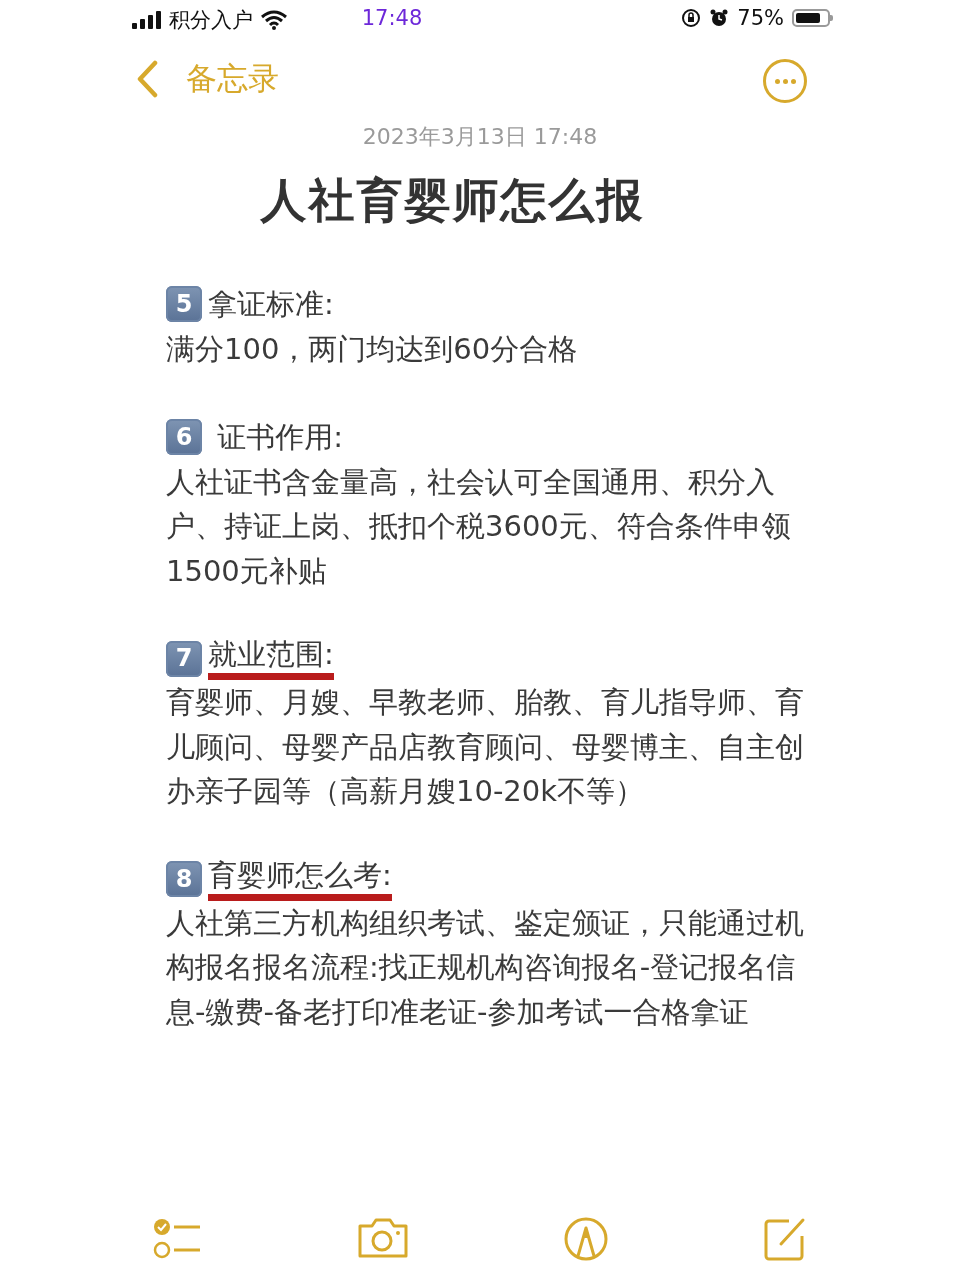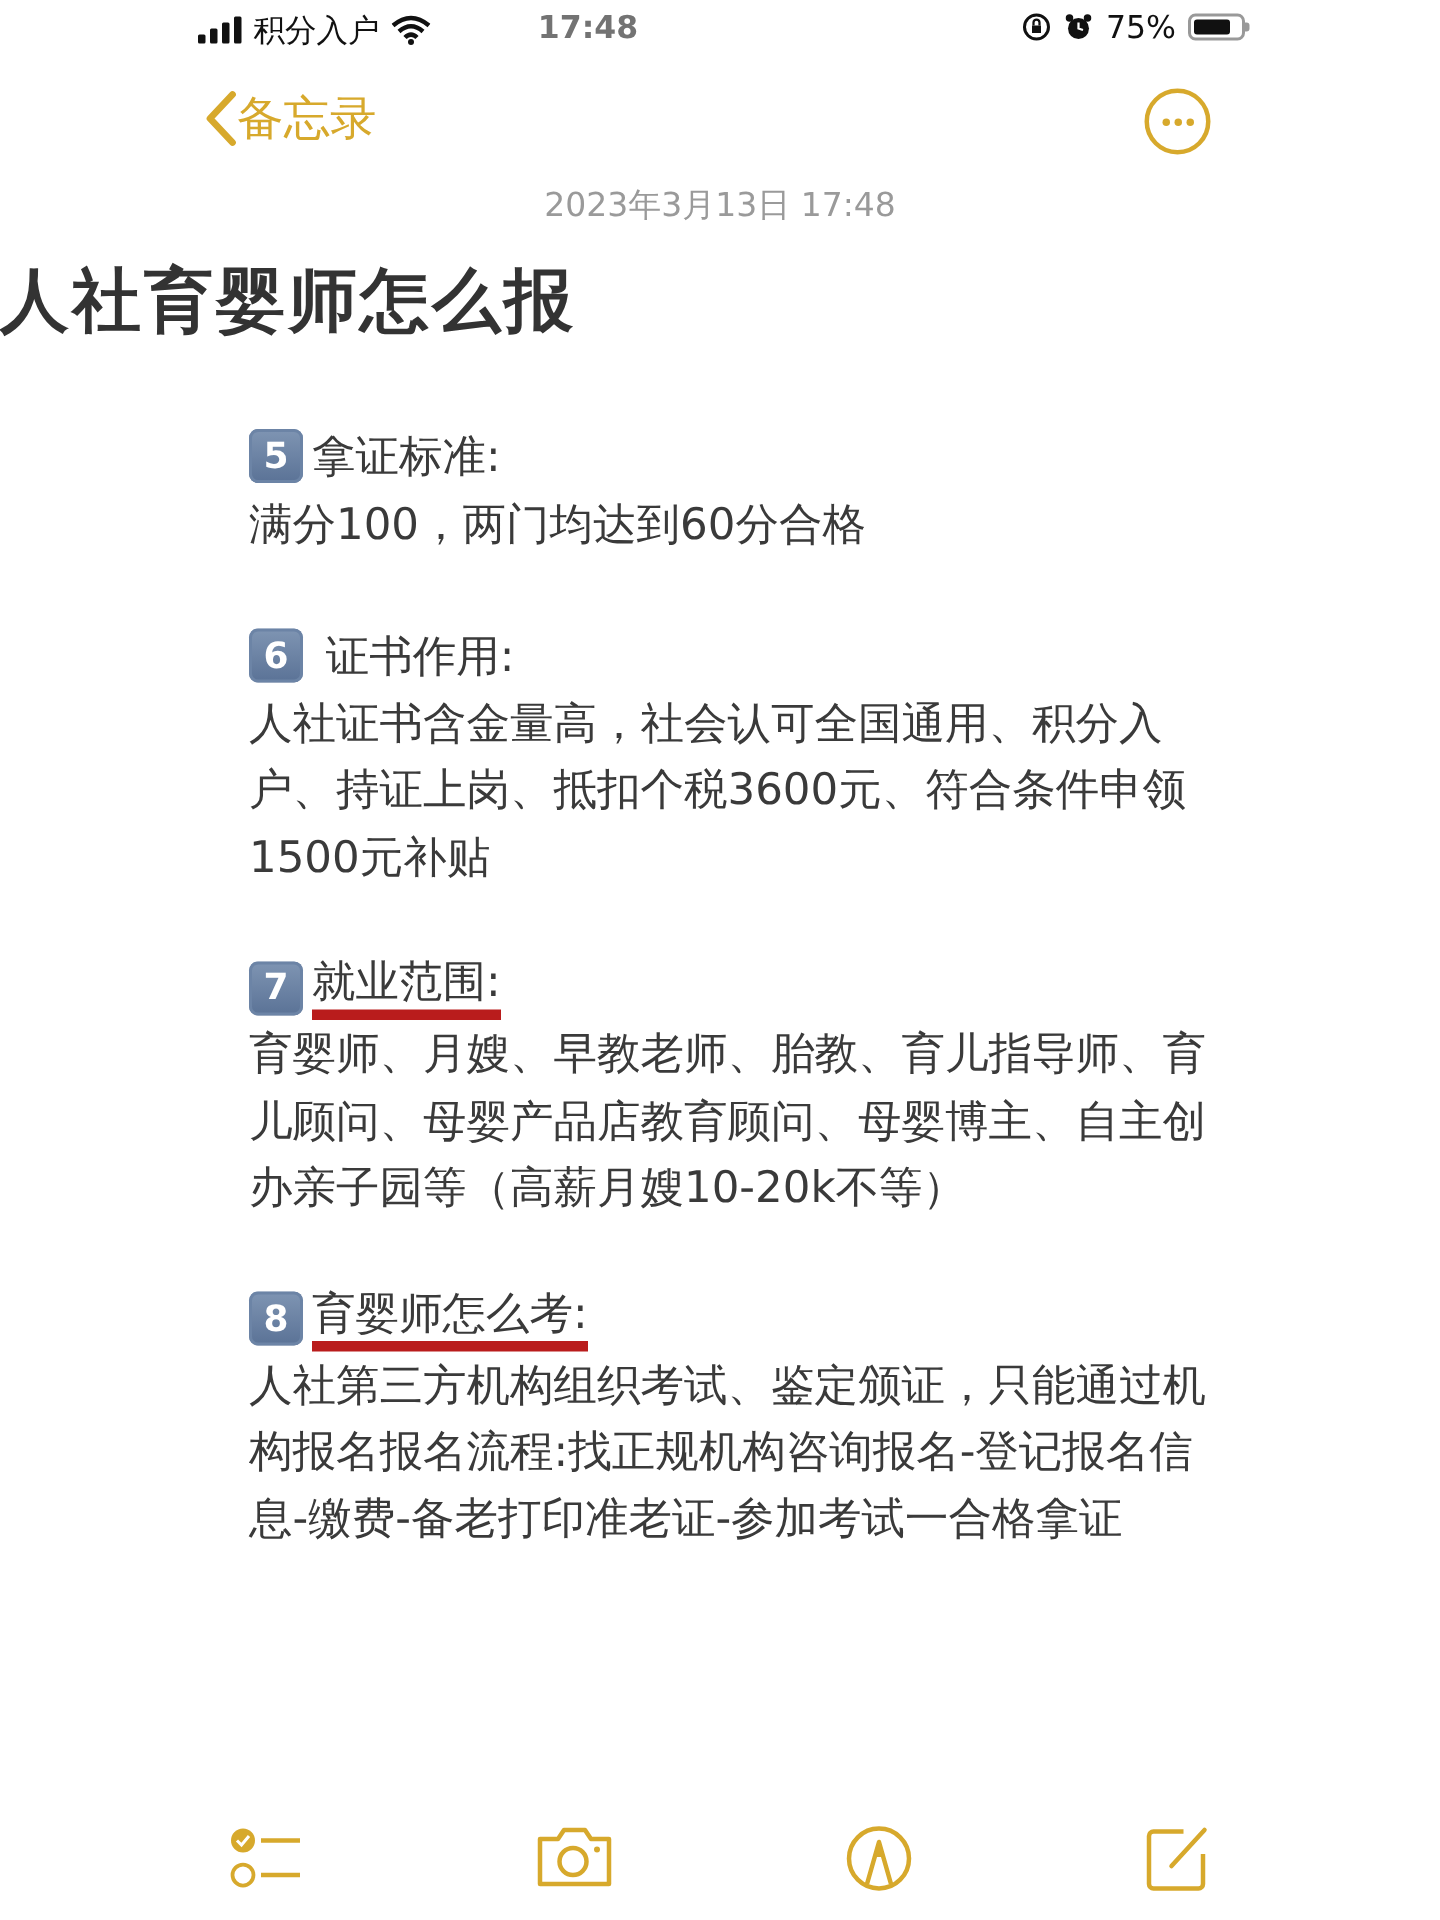--- a/index.html
+++ b/index.html
@@ -4,33 +4,33 @@
   <style>
     html, body { margin: 0; padding: 0; }
     body {
       width: 960px; height: 1280px; background: #ffffff; position: relative; overflow: hidden;
       font-family: "DejaVu Sans", "Liberation Sans", sans-serif; color: #333333;
     }
     .status-bar { position: absolute; top: 0; left: 0; width: 960px; height: 40px; }
     .sb-left { position: absolute; left: 132px; top: 6px; display: flex; align-items: center; gap: 8px; font-size: 21px; color: #111; }
     .signal { display: flex; align-items: flex-end; gap: 3px; height: 18px; }
     .signal span { width: 5px; background: #111; border-radius: 1px; display: inline-block; }
-    .sb-time { position: absolute; left: 0; width: 784px; top: 6px; text-align: center; font-size: 21px; font-weight: bold; color: #737373; }
+    .sb-time { position: absolute; left: 0; width: 784px; top: 6px; text-align: center; font-size: 21px; font-weight: normal; color: #6d28d9; }
     .sb-right { position: absolute; right: 130px; top: 6px; display: flex; align-items: center; gap: 8px; font-size: 21px; color: #111; text-align: right; }
     .battery { width: 38px; height: 18px; border: 2px solid #999; border-radius: 5px; position: relative; box-sizing: border-box; }
     .battery .fill { position: absolute; left: 2px; top: 2px; bottom: 2px; width: 72%; background: #111; border-radius: 2px; }
     .battery .nub { position: absolute; right: -5px; top: 4px; width: 3px; height: 6px; background: #999; border-radius: 0 2px 2px 0; }
 
     .nav { position: absolute; top: 56px; left: 0; width: 960px; height: 52px; }
-    .back { position: absolute; left: 136px; top: 2px; display: flex; align-items: center; gap: 0; color: #D7A92C; font-size: 31px; cursor: pointer; }
+    .back { position: absolute; left: 136px; top: 2px; display: flex; align-items: center; gap: 28px; color: #D7A92C; font-size: 31px; cursor: pointer; }
     .more-btn { position: absolute; left: 763px; top: 3px; width: 38px; height: 38px; border: 3px solid #D7A92C; border-radius: 50%; display: flex; align-items: center; justify-content: center; gap: 3px; cursor: pointer; }
     .more-btn span { width: 5px; height: 5px; border-radius: 50%; background: #D7A92C; display: inline-block; }
 
     .date { position: absolute; top: 122px; left: 0; width: 960px; text-align: center; font-size: 22px; color: #9a9a9a; }
-    .title { position: absolute; top: 170px; left: 0; width: 905px; font-size: 46px; font-weight: bold; color: #333333; letter-spacing: 2px; }
+    .title { position: absolute; top: 170px; left: 0; width: 905px; text-align: center; font-size: 46px; font-weight: bold; color: #333333; letter-spacing: 2px; }
 
     .note { position: absolute; top: 282px; left: 166px; width: 640px; font-size: 29px; line-height: 44.5px; color: #3a3a3a; }
     .section { margin-bottom: 44px; }
     .heading { display: flex; align-items: center; }
     .heading.underline .htext { border-bottom: 7px solid #b91c1c; line-height: 34px; padding-bottom: 2px; }
     .heading.underline { border-bottom: none; }
     .keycap {
       display: inline-flex; align-items: center; justify-content: center;
       width: 36px; height: 36px; border-radius: 6px; margin-right: 6px;
       background: linear-gradient(#7f95b3, #5a7296); color: #fff; font-weight: bold; font-size: 24px;

